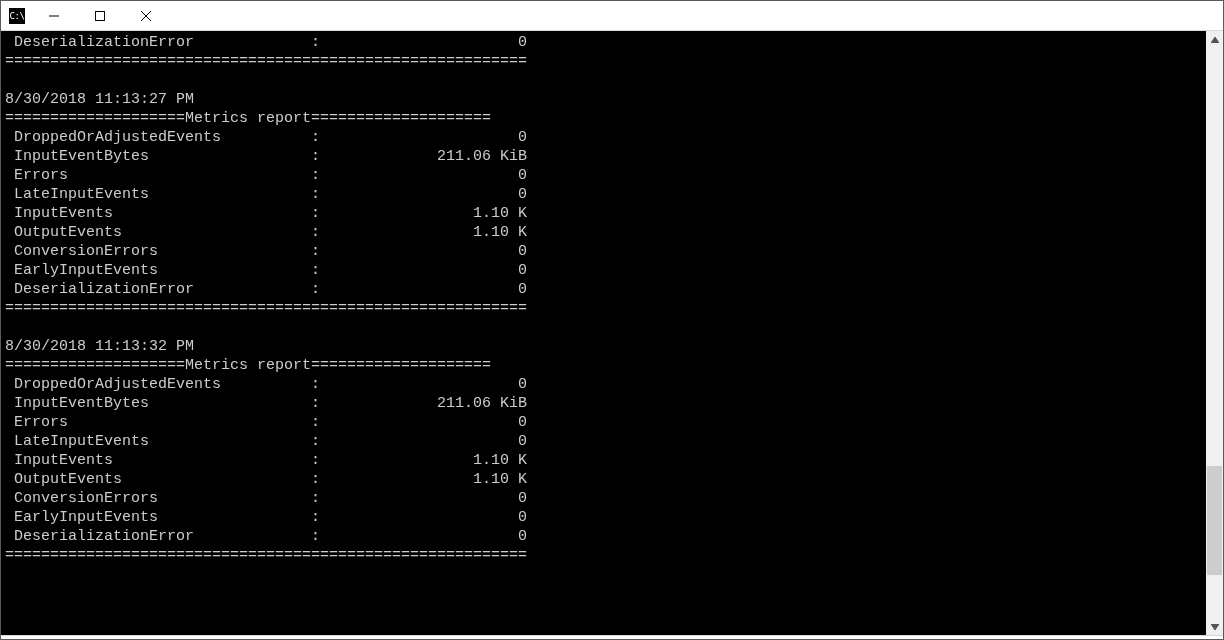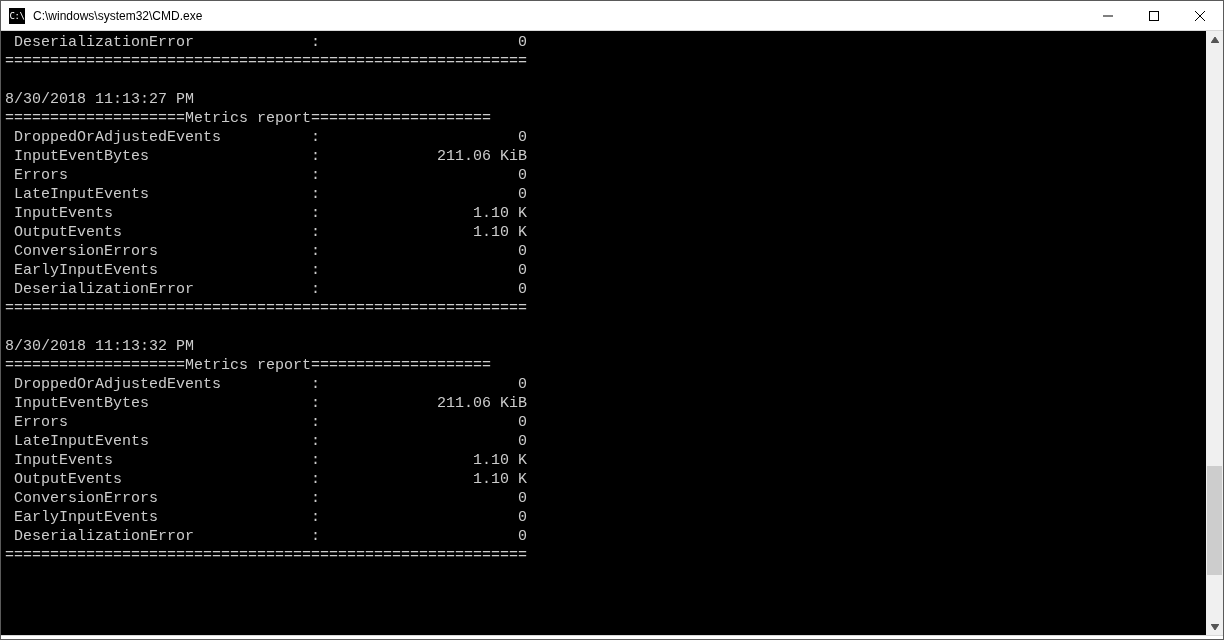--- a/index.html
+++ b/index.html
@@ -56,21 +56,20 @@
     background: #cdcdcd;
   }
   .bottom-edge { height: 4px; background:#fff; border-top:1px solid #d8d8d8;}
 </style>
 </head>
 <body>
 
 <div class="window">
   <div class="titlebar">
     <div class="app-icon">C:\</div>
-    <div class="title">C:\windows\system32\CMD.exe</div>
     <div class="win-controls">
       <div class="win-btn">
         <svg width="10" height="10" viewBox="0 0 10 10">
             <path d="M0 5 H10" stroke-width="1"></path>
           </svg>
       </div>
       <div class="win-btn">
         <svg width="10" height="10" viewBox="0 0 10 10">
             <rect x="0.5" y="0.5" width="9" height="9" stroke-width="1"></rect>
           </svg>

